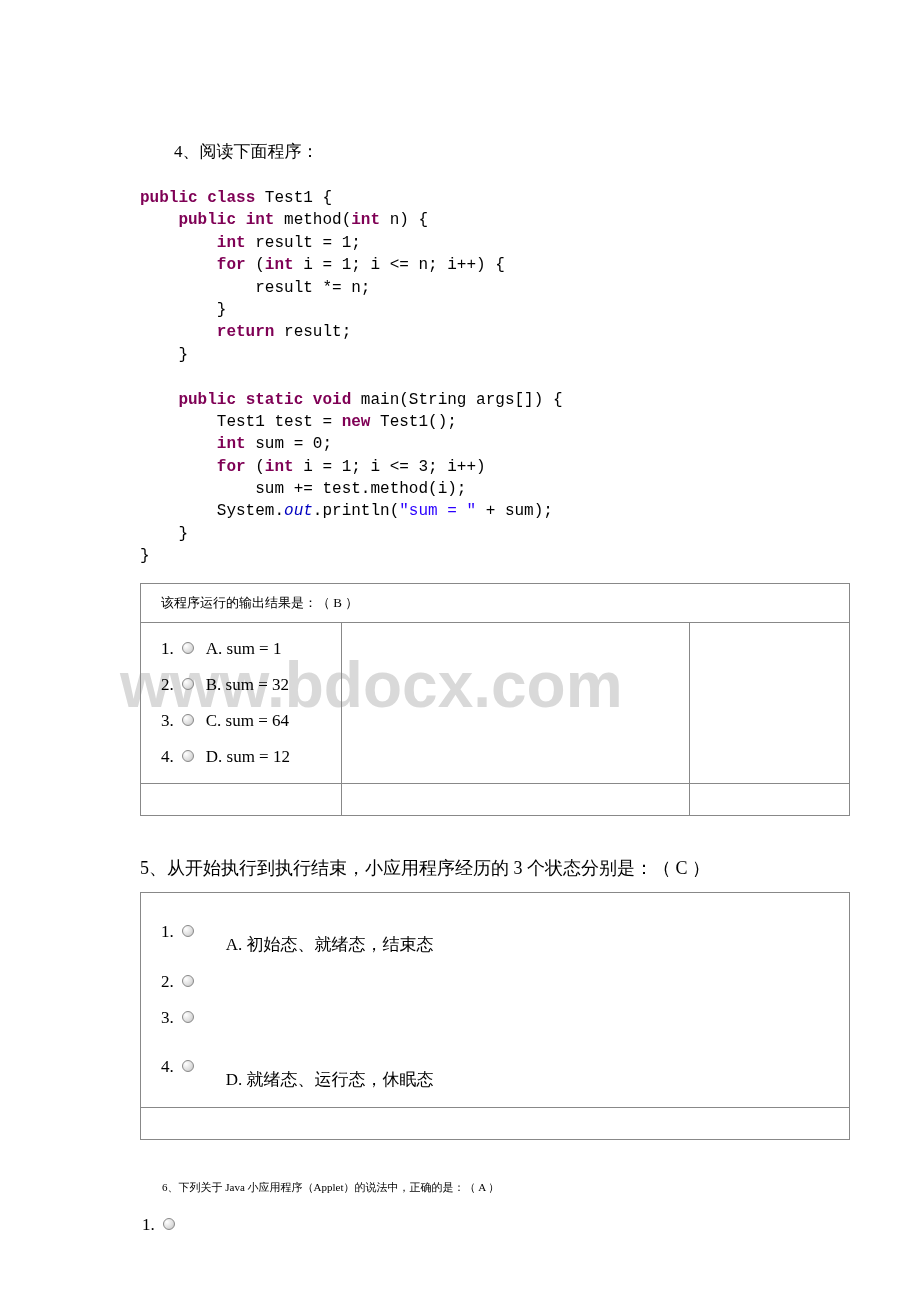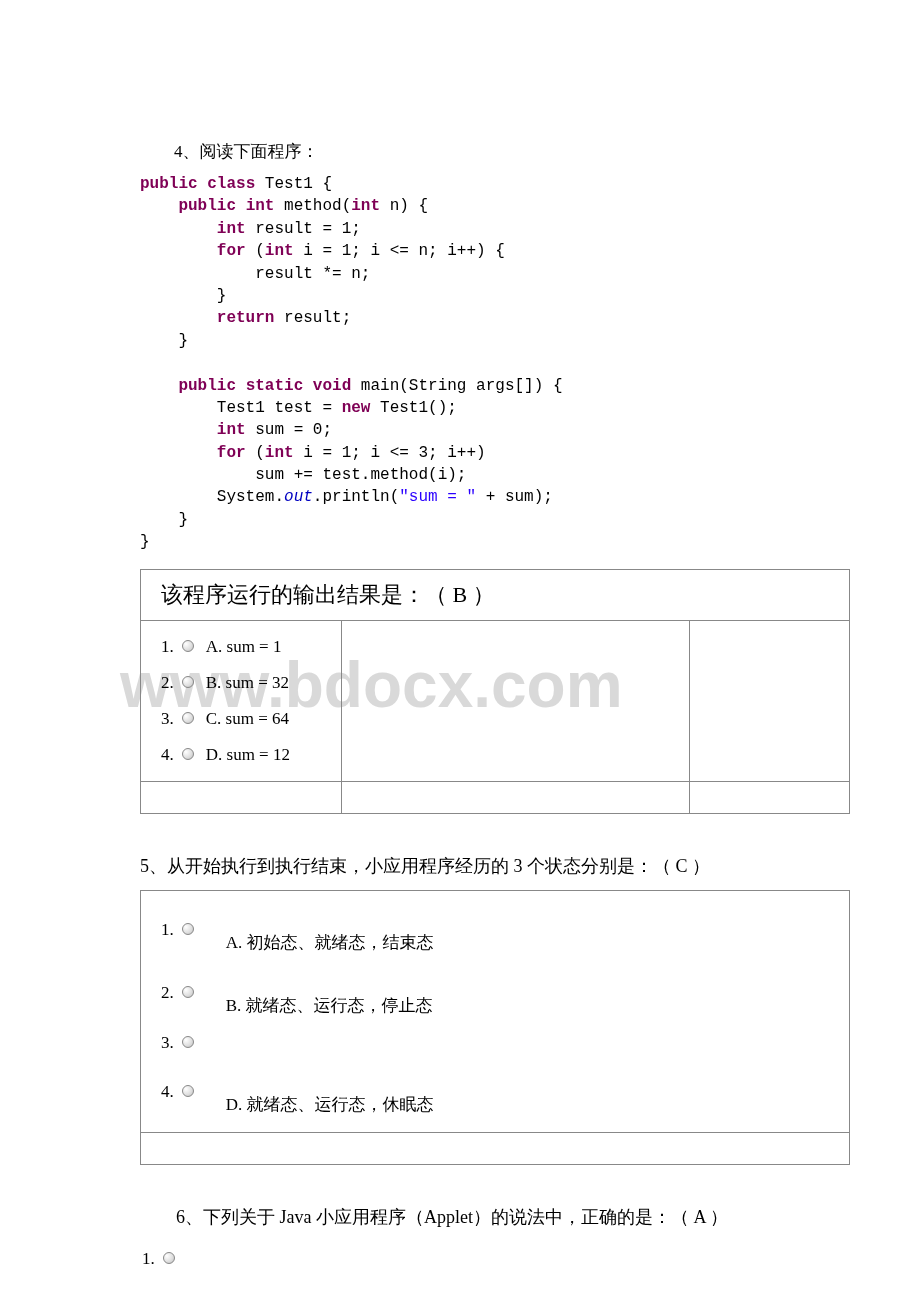--- a/index.html
+++ b/index.html
@@ -25,21 +25,21 @@
       font-family: Arial, sans-serif;
       font-weight: bold;
       color: rgba(180,180,180,0.5);
       letter-spacing: 0px;
       z-index: 0;
       pointer-events: none;
       white-space: nowrap;
     }
     .question-title {
       font-size: 17px;
-      margin-bottom: 10px;
+      margin-bottom: 24px;
       text-indent: 2em;
     }
     .code-block {
       font-family: "Courier New", monospace;
       font-size: 16px;
       white-space: pre;
       line-height: 1.4;
       margin-bottom: 15px;
     }
     .kw { color: #7f0055; font-weight: bold; }
@@ -47,21 +47,21 @@
     .itc { font-style: italic; color: #0000c0; }
     .box {
       border: 1px solid #888;
       margin-bottom: 20px;
       position: relative;
       z-index: 1;
     }
     .box-header {
       border-bottom: 1px solid #888;
       padding: 10px 20px;
-      font-size: 22px;
+      font-size: 13px;
     }
     .options {
       padding: 8px 20px 8px 20px;
     }
     .opt-line {
       padding: 8px 0;
       font-family: "Times New Roman", "SimSun", serif;
       font-size: 17px;
       display: flex;
       align-items: center;
@@ -75,21 +75,21 @@
       width: 12px;
       height: 12px;
       border: 1px solid #888;
       border-radius: 50%;
       background: radial-gradient(circle at 30% 30%, #fff 0%, #ddd 60%, #bbb 100%);
       vertical-align: middle;
       margin: 0 6px 2px 2px;
     }
     .spacer { height: 20px; }
     .q5 { font-size: 18px; margin-bottom: 12px; }
-    .q6 { font-size: 18px; margin-bottom: 12px; text-indent: 2em; }
+    .q6 { font-size: 11px; margin-bottom: 12px; text-indent: 2em; }
     .indent-opt {
       padding-left: 20px;
       margin-top: 24px;
     }
     .footer-row {
       border-top: 1px solid #888;
       height: 32px;
       display: grid;
       grid-template-columns: 200px 1fr 160px;
     }
@@ -180,21 +180,20 @@
   <div class="box box5">
     <div class="options">
       <div class="opt-line">
         <span class="opt-num">1.</span>
         <span class="radio"></span>
         <span class="opt-text indent-opt">A. 初始态、就绪态，结束态</span>
       </div>
       <div class="opt-line">
         <span class="opt-num">2.</span>
         <span class="radio"></span>
-        <span class="opt-text indent-opt">B. 就绪态、运行态，停止态</span>
       </div>
       <div class="opt-line">
         <span class="opt-num">3.</span>
         <span class="radio"></span>
       </div>
       <div class="opt-line">
         <span class="opt-num">4.</span>
         <span class="radio"></span>
         <span class="opt-text indent-opt">D. 就绪态、运行态，休眠态</span>
       </div>

